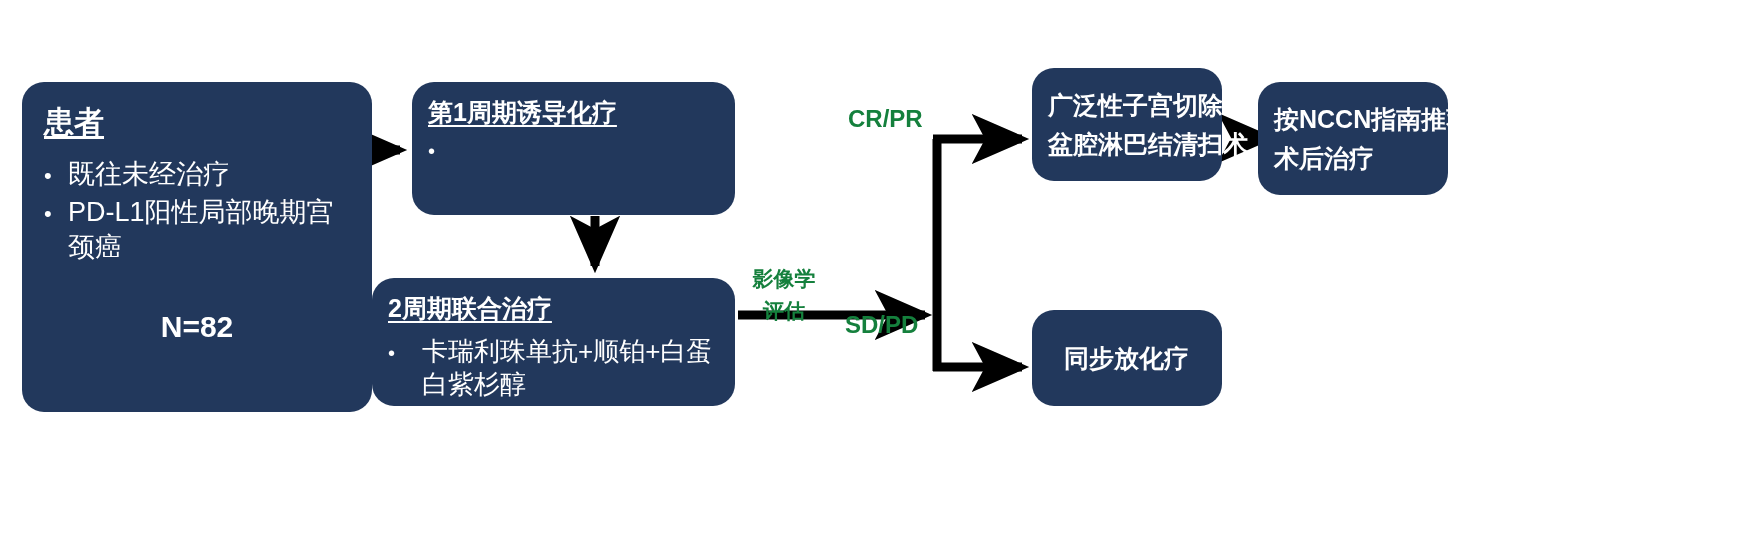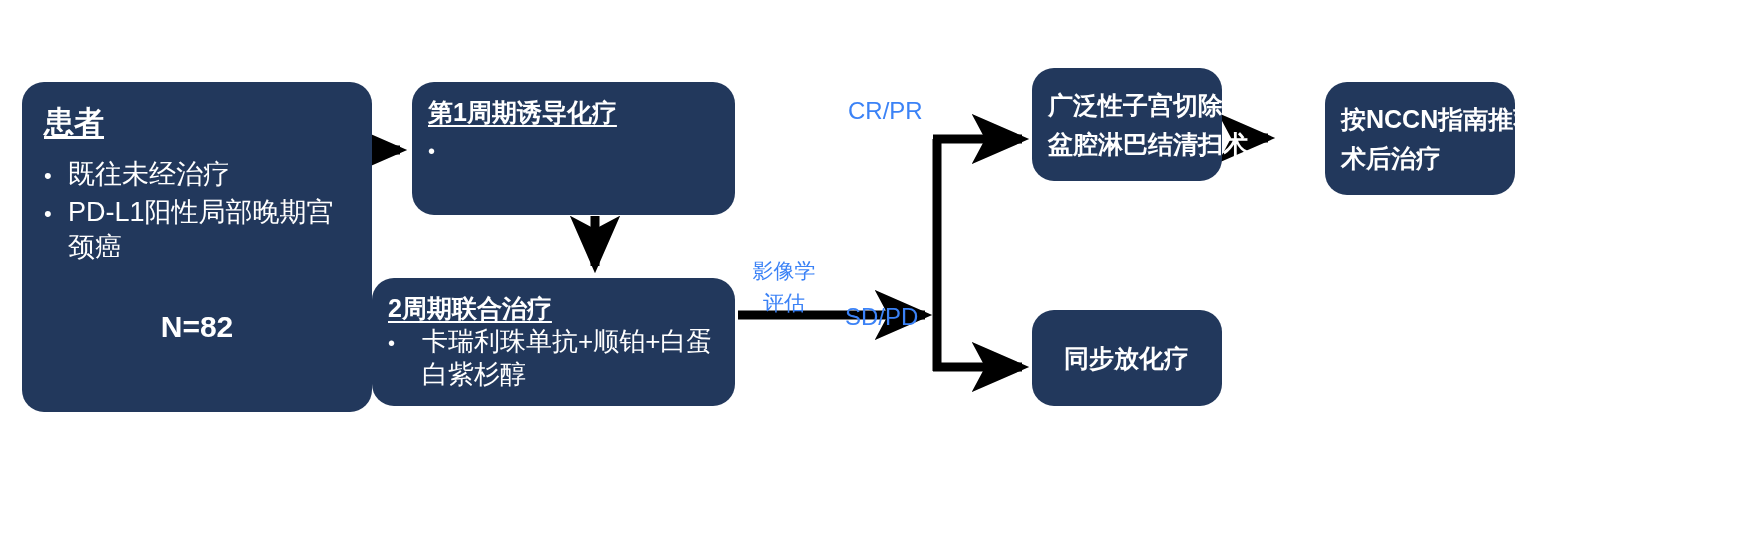--- a/index.html
+++ b/index.html
@@ -96,20 +96,21 @@
   
   #node-combo {
     left: 372px;
     top: 278px;
     width: 363px;
     height: 128px;
     padding: 14px 16px 0 16px;
   }
   #node-combo .node-title {
     font-size: 25px;
+    margin-bottom: 10px;
   }
   #node-combo .bullet-row {
     font-size: 26px;
     line-height: 1.26;
   }
   #node-combo .bullet-dot { width: 34px; font-size: 20px; padding-top: 8px; }
 
   
   #node-surgery {
     left: 1032px;
@@ -136,39 +137,40 @@
     padding-left: 32px;
   }
   #node-ccrt .node-line {
     font-size: 25px;
     font-weight: bold;
     white-space: nowrap;
   }
 
   
   #node-nccn {
-    left: 1325px;
+    left: 1258px;
     top: 82px;
     width: 190px;
     height: 113px;
     padding: 18px 16px 0 16px;
   }
   #node-nccn .node-line {
     font-size: 25px;
     font-weight: bold;
     line-height: 1.55;
     white-space: nowrap;
   }
 
   
   .edge-label {
     position: absolute;
-    color: #3b82f6;
-    font-weight: normal;
-    white-space: nowrap;
+    color: #15803d;
+    font-weight: bold;
+    white-space: nowrap;
+    margin-top: 8px;
   }
   #label-crpr  { left: 848px;  top: 97px;  font-size: 24px; }
   #label-sdpd  { left: 845px;  top: 303px; font-size: 24px; }
   #label-imaging {
     left: 745px; top: 255px;
     font-size: 21px;
     line-height: 1.5;
     text-align: center;
     width: 78px;
   }

